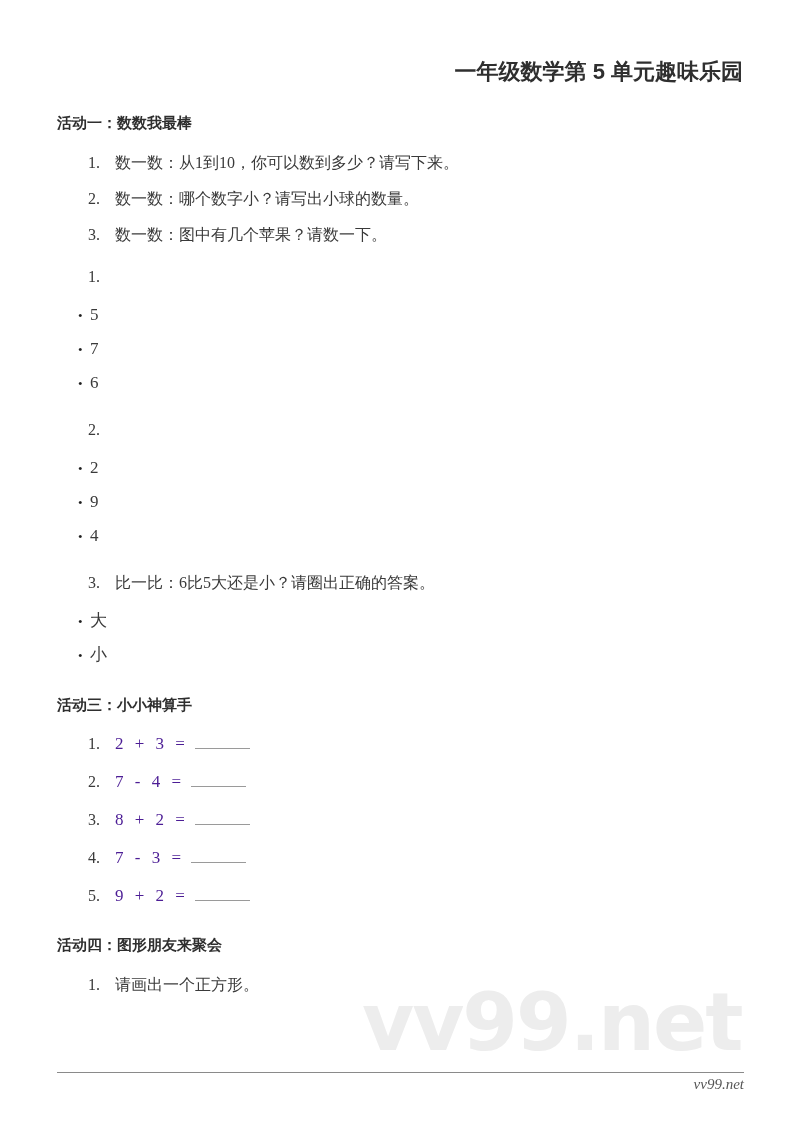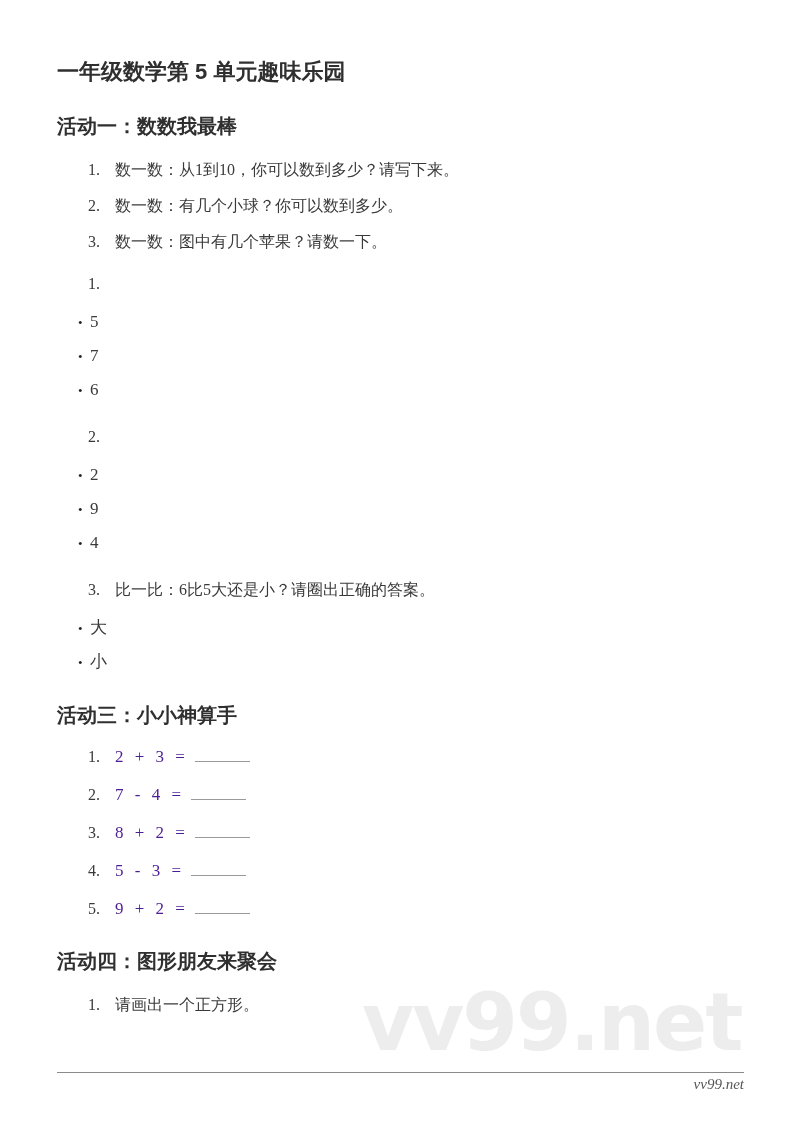--- a/index.html
+++ b/index.html
@@ -15,30 +15,30 @@
     position: relative;
     overflow: hidden;
   }
   .page {
     position: relative;
     z-index: 1;
     padding: 0 57px;
   }
   .doc-title {
     padding-top: 58px;
-    text-align: left;
+    text-align: right;
     font-size: 22px;
     line-height: 1.3;
     font-weight: bold;
     color: #2f2f2f;
     font-family: "Liberation Sans", "DejaVu Sans", sans-serif;
   }
   .section-heading {
     margin: 28px 0 0 0;
-    font-size: 20px;
+    font-size: 15px;
     line-height: 1.3;
     font-weight: bold;
     color: #2f2f2f;
     font-family: Liberation Sans, sans-serif;
   }
   .section-heading.first {
     margin-top: 26px;
   }
   .olist-item {
     display: flex;
@@ -137,21 +137,21 @@
   <div class="doc-title">一年级数学第 5 单元趣味乐园</div>
 
   <div class="section-heading first">活动一：数数我最棒</div>
 
   <div class="olist-item after-heading">
     <span class="num">1.</span>
     <span class="txt">数一数：从1到10，你可以数到多少？请写下来。</span>
   </div>
   <div class="olist-item">
     <span class="num">2.</span>
-    <span class="txt">数一数：有几个小球？你可以数到多少。</span>
+    <span class="txt">数一数：哪个数字小？请写出小球的数量。</span>
   </div>
   <div class="olist-item">
     <span class="num">3.</span>
     <span class="txt">数一数：图中有几个苹果？请数一下。</span>
   </div>
 
 
   <div class="olist-item after-heading">
     <span class="num">1.</span>
   </div>
@@ -209,21 +209,21 @@
     <span class="expr">7 - 4 =</span>
     <span class="blank-line"></span>
   </div>
   <div class="problem-row">
     <span class="num">3.</span>
     <span class="expr">8 + 2 =</span>
     <span class="blank-line"></span>
   </div>
   <div class="problem-row">
     <span class="num">4.</span>
-    <span class="expr">5 - 3 =</span>
+    <span class="expr">7 - 3 =</span>
     <span class="blank-line"></span>
   </div>
   <div class="problem-row">
     <span class="num">5.</span>
     <span class="expr">9 + 2 =</span>
     <span class="blank-line"></span>
   </div>
 
   <div class="section-heading">活动四：图形朋友来聚会</div>
 

